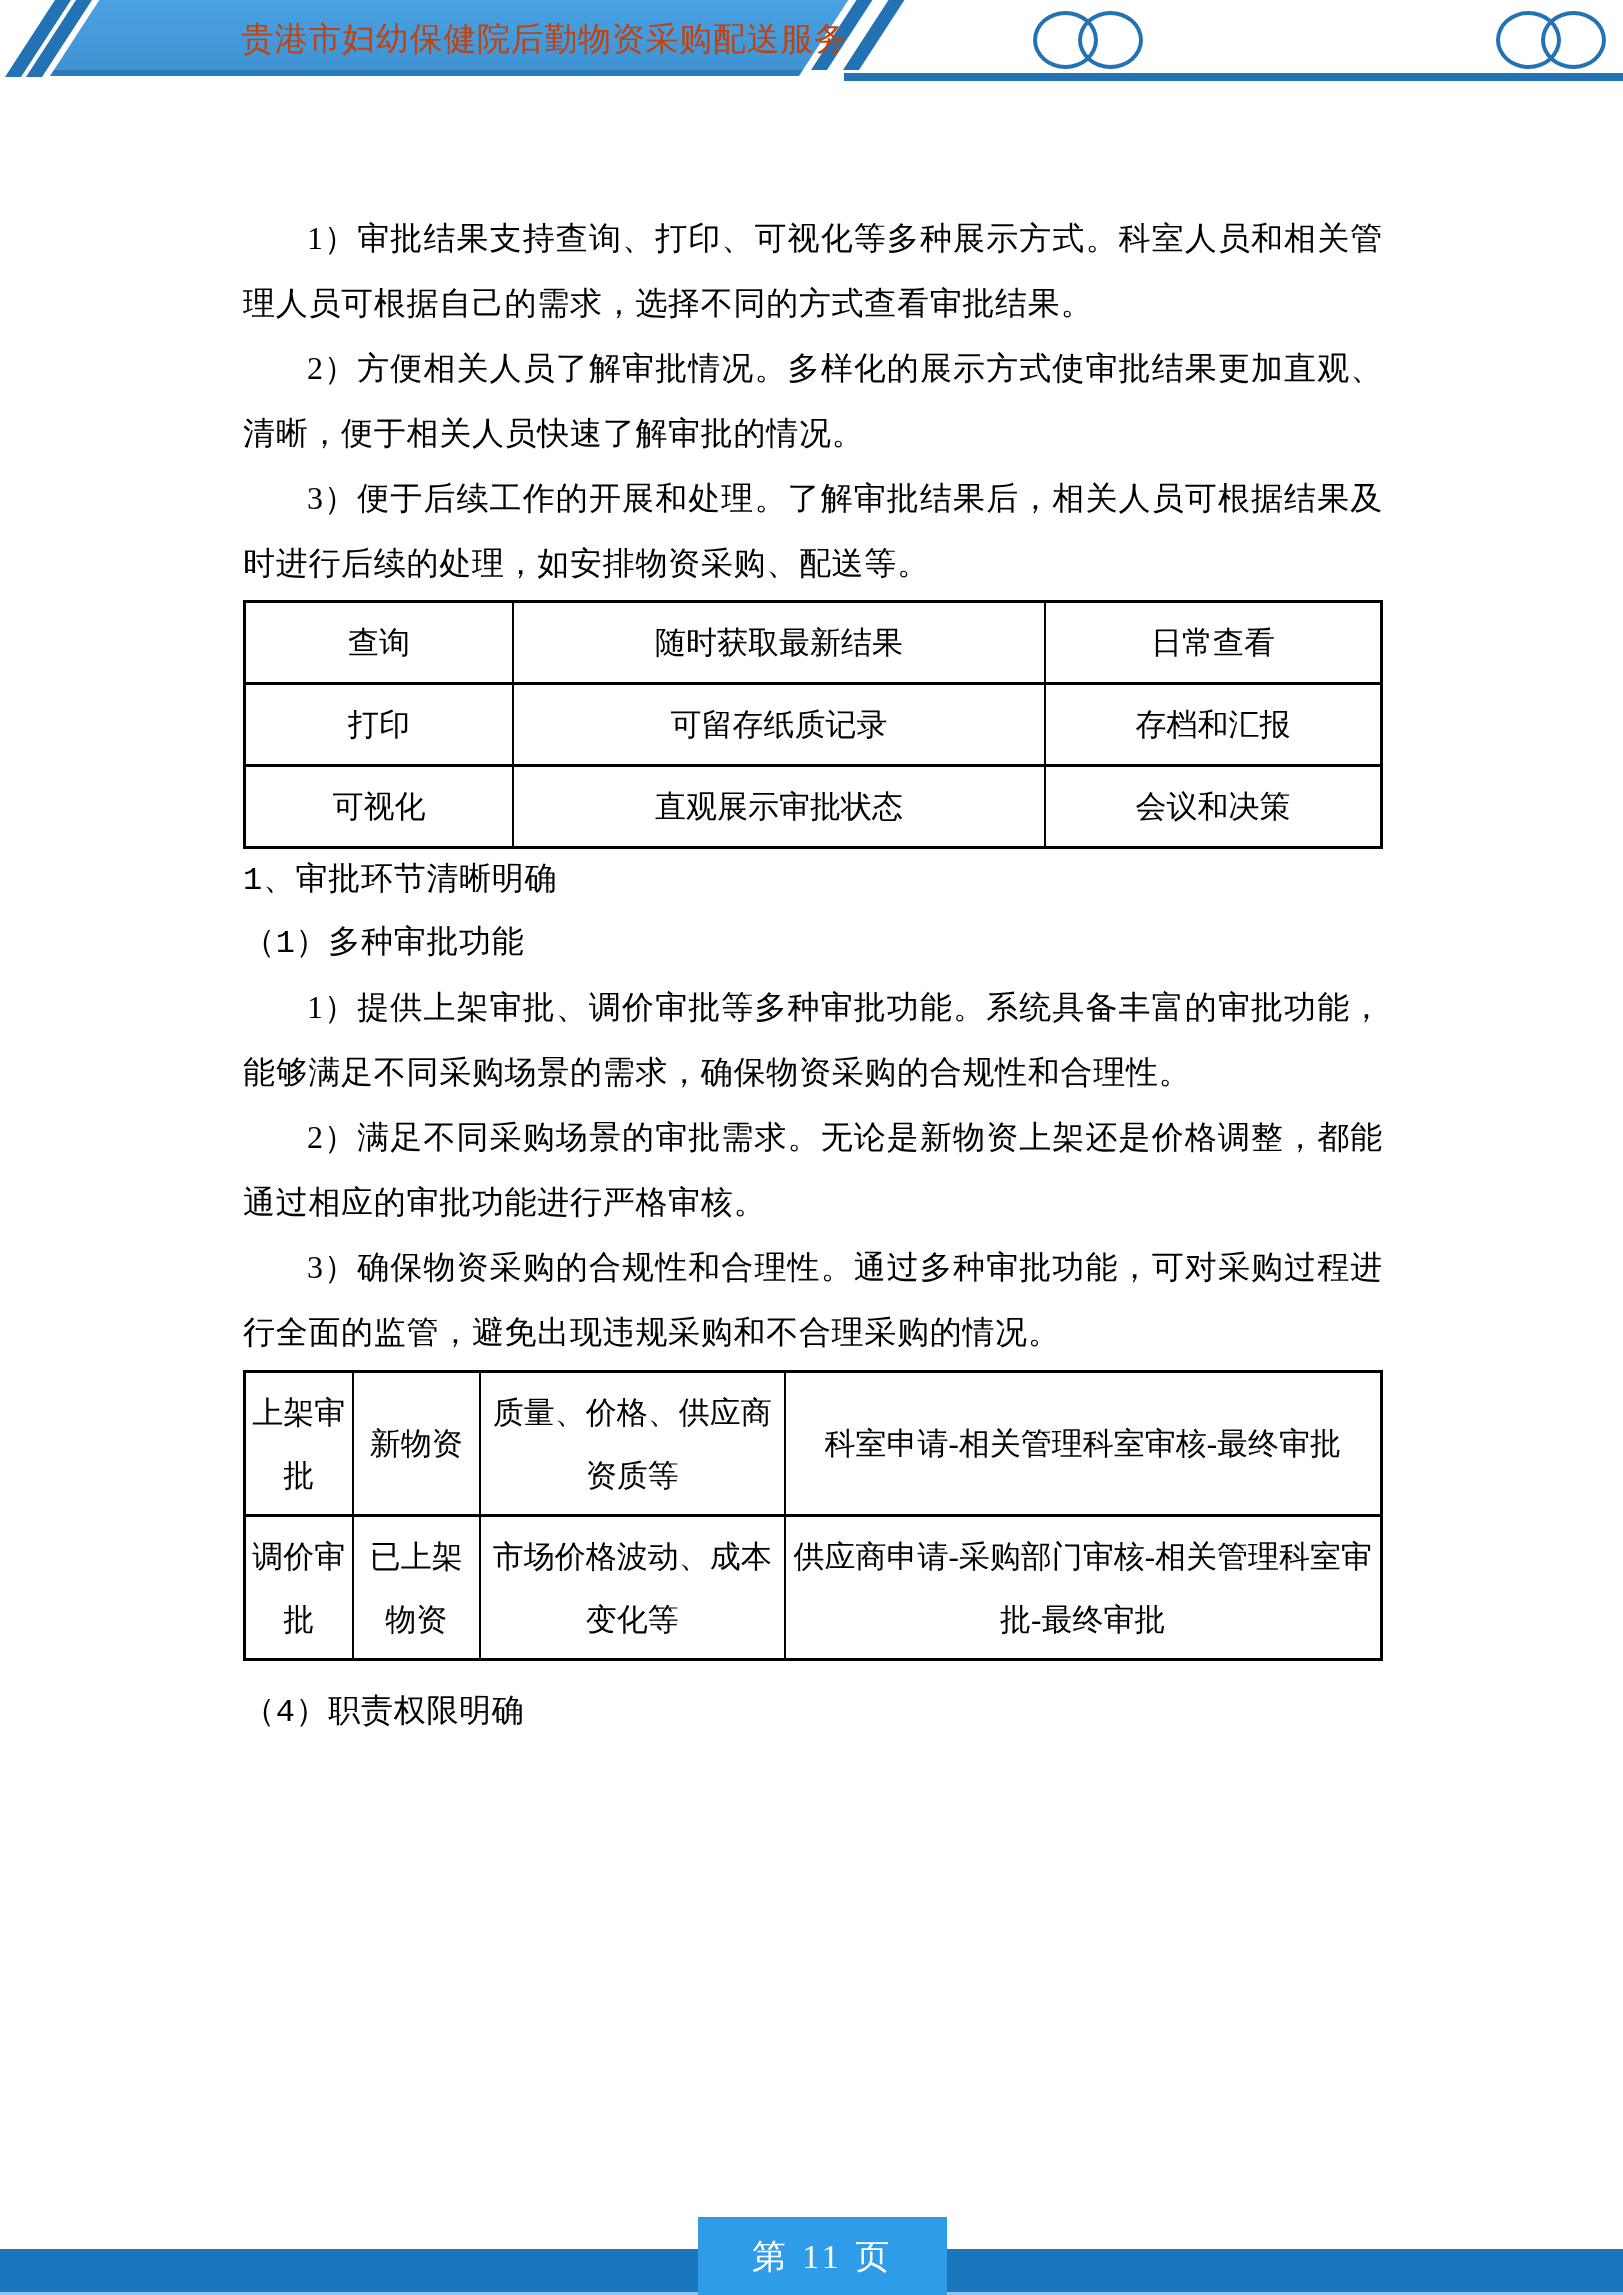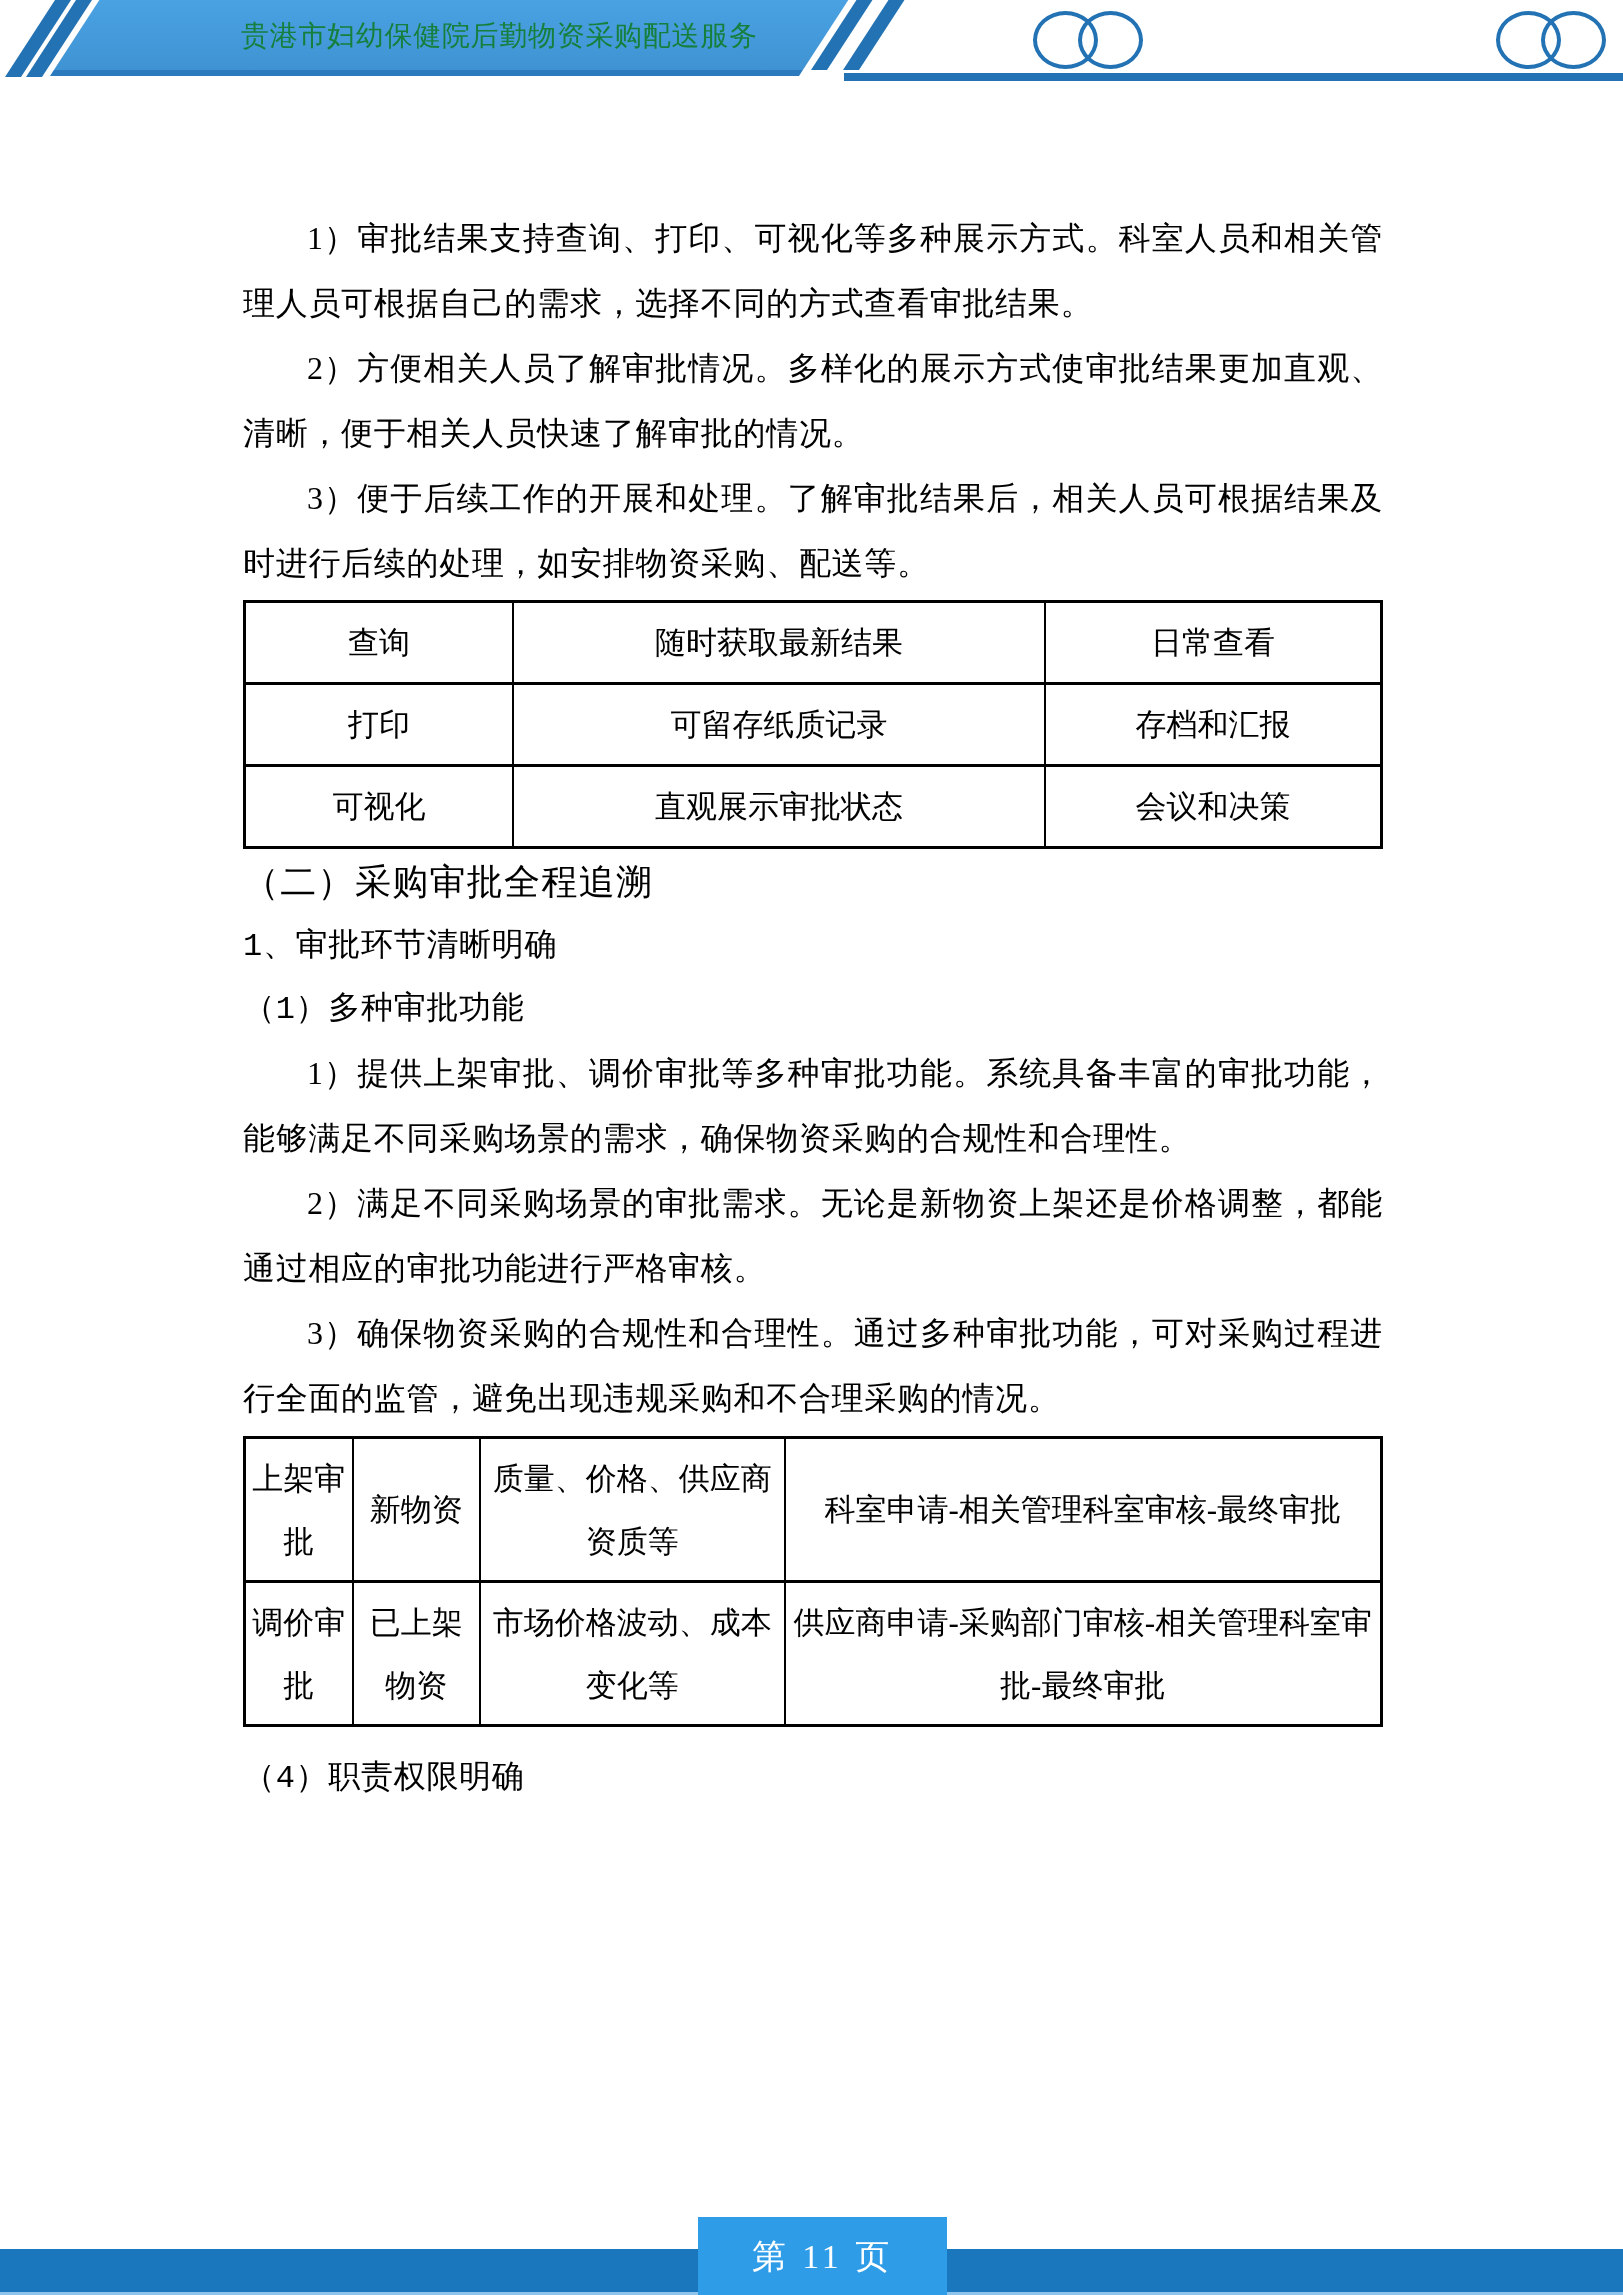--- a/index.html
+++ b/index.html
@@ -15,21 +15,21 @@
   .s1{left:4.6px;}  .s2{left:26px;}
   .s3{left:811px;height:70px;width:15.7px;}
   .s4{left:843px;height:70px;width:15.7px;}
   .banner{
     position:absolute;top:0;left:50px;width:749px;height:70px;
     background:linear-gradient(#4aa2e2,#3f93d3);
     border-bottom:6.5px solid #2b7abd;
   }
   .banner-text{
     position:absolute;top:17px;left:241px;z-index:3;
-    font-size:28px;letter-spacing:0.7px;color:#15803d;white-space:nowrap;
+    font-size:33px;letter-spacing:0.7px;color:#c2410c;white-space:nowrap;
   }
   .hrule{position:absolute;top:73px;left:844px;width:779px;height:7.9px;background:#2272b4;}
   .rings{position:absolute;top:10.5px;display:flex;}
   .rings.r1{left:1033px;}
   .rings.r2{left:1496px;}
   .ring{width:65px;height:58px;border:4.6px solid #2272b4;border-radius:50%;box-sizing:border-box;background:transparent;}
   .ring + .ring{margin-left:-19.6px;}
   
   .content{position:absolute;left:243px;top:206px;width:1140px;}
   .body-text{
@@ -110,21 +110,20 @@
       <td>存档和汇报</td>
     </tr>
     <tr>
       <td>可视化</td>
       <td>直观展示审批状态</td>
       <td>会议和决策</td>
     </tr>
   </tbody>
     </table>
 
-  <h2 class="sec">（二）采购审批全程追溯</h2>
   <p class="sub">1、审批环节清晰明确</p>
   <p class="sub">（1）多种审批功能</p>
 
   <p class="body-text">1）提供上架审批、调价审批等多种审批功能。系统具备丰富的审批功能，能够满足不同采购场景的需求，确保物资采购的合规性和合理性。</p>
   <p class="body-text">2）满足不同采购场景的审批需求。无论是新物资上架还是价格调整，都能通过相应的审批功能进行严格审核。</p>
   <p class="body-text">3）确保物资采购的合规性和合理性。通过多种审批功能，可对采购过程进行全面的监管，避免出现违规采购和不合理采购的情况。</p>
 
   <table class="t2">
     <colgroup>
         <col class="c1">

